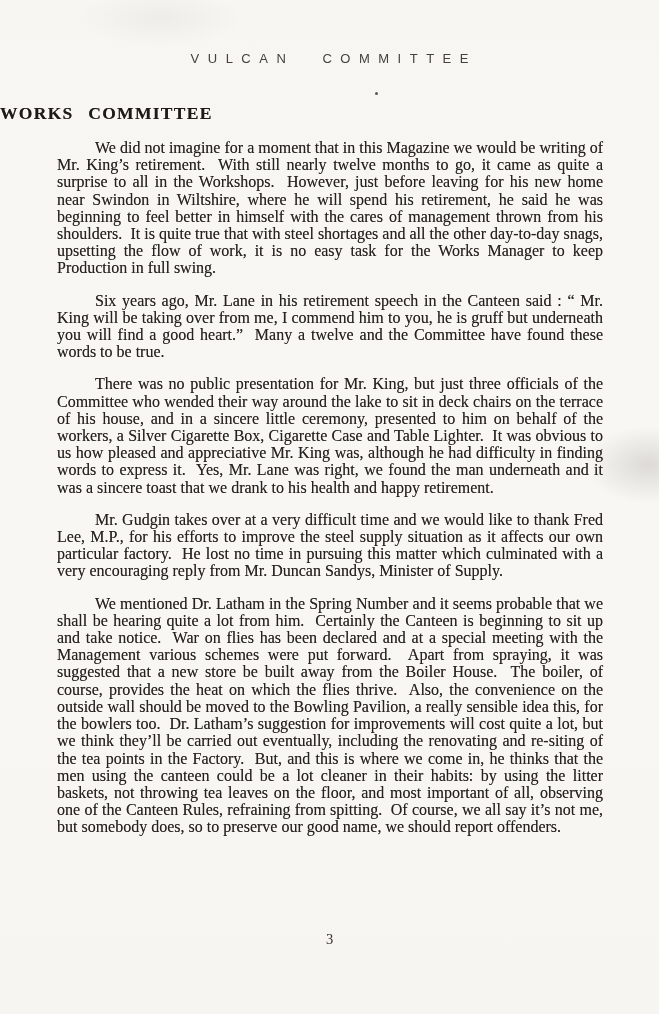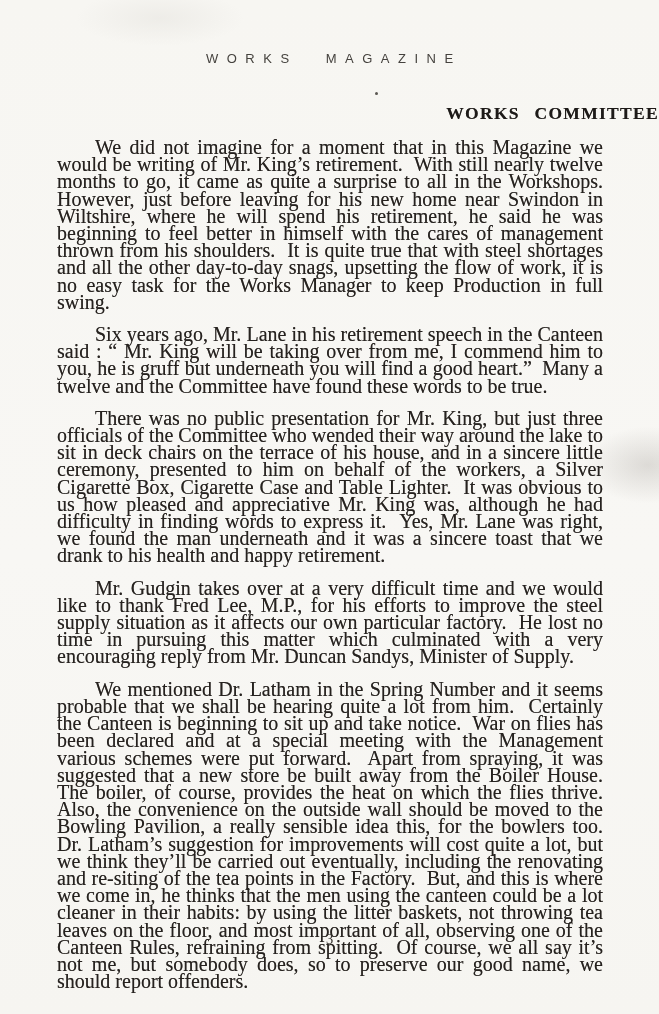--- a/index.html
+++ b/index.html
@@ -42,37 +42,37 @@
     width: 3px;
     height: 3px;
     border-radius: 50%;
     background: #5a5752;
   }
   .section-title {
     position: absolute;
     top: 103px;
     left: 0;
     width: 100%;
-    text-align: right;
+    text-align: left;
     font-size: 17.5px;
     font-weight: 700;
     color: #1d1a18;
     letter-spacing: 1.3px;
     word-spacing: 9px;
     text-shadow: 0 0 0.4px rgba(20,17,15,0.55);
   }
   .body-text {
     position: absolute;
     top: 139px;
     left: 57px;
     width: 546px;
   }
   .body-text p {
     margin: 0 0 15px 0;
-    font-size: 20px;
+    font-size: 16px;
     line-height: 17.2px;
     text-align: justify;
     text-indent: 38px;
     white-space: pre-wrap;
     color: #26221f;
     text-shadow: 0 0 0.35px rgba(30,26,23,0.5);
   }
   .page-number {
     position: absolute;
     top: 931px;
@@ -81,21 +81,21 @@
     text-align: center;
     font-size: 14.5px;
     color: #35312d;
   }
 </style>
 </head>
 <body>
 
 <div class="paper">
 
-  <div class="magazine-title">WORKS MAGAZINE</div>
+  <div class="magazine-title">VULCAN COMMITTEE</div>
 
   <div class="ornament-dot"></div>
 
   <div class="section-title">WORKS COMMITTEE</div>
 
   <div class="body-text">
     <p>We did not imagine for a moment that in this Magazine we would be writing of Mr. King’s retirement.  With still nearly twelve months to go, it came as quite a surprise to all in the Workshops.  However, just before leaving for his new home near Swindon in Wiltshire, where he will spend his retirement, he said he was beginning to feel better in himself with the cares of management thrown from his shoulders.  It is quite true that with steel shortages and all the other day-to-day snags, upsetting the flow of work, it is no easy task for the Works Manager to keep Production in full swing.</p>
     <p>Six years ago, Mr. Lane in his retirement speech in the Canteen said : “ Mr. King will be taking over from me, I commend him to you, he is gruff but underneath you will find a good heart.”  Many a twelve and the Committee have found these words to be true.</p>
     <p>There was no public presentation for Mr. King, but just three officials of the Committee who wended their way around the lake to sit in deck chairs on the terrace of his house, and in a sincere little ceremony, presented to him on behalf of the workers, a Silver Cigarette Box, Cigarette Case and Table Lighter.  It was obvious to us how pleased and appreciative Mr. King was, although he had difficulty in finding words to express it.  Yes, Mr. Lane was right, we found the man underneath and it was a sincere toast that we drank to his health and happy retirement.</p>
     <p>Mr. Gudgin takes over at a very difficult time and we would like to thank Fred Lee, M.P., for his efforts to improve the steel supply situation as it affects our own particular factory.  He lost no time in pursuing this matter which culminated with a very encouraging reply from Mr. Duncan Sandys, Minister of Supply.</p>

